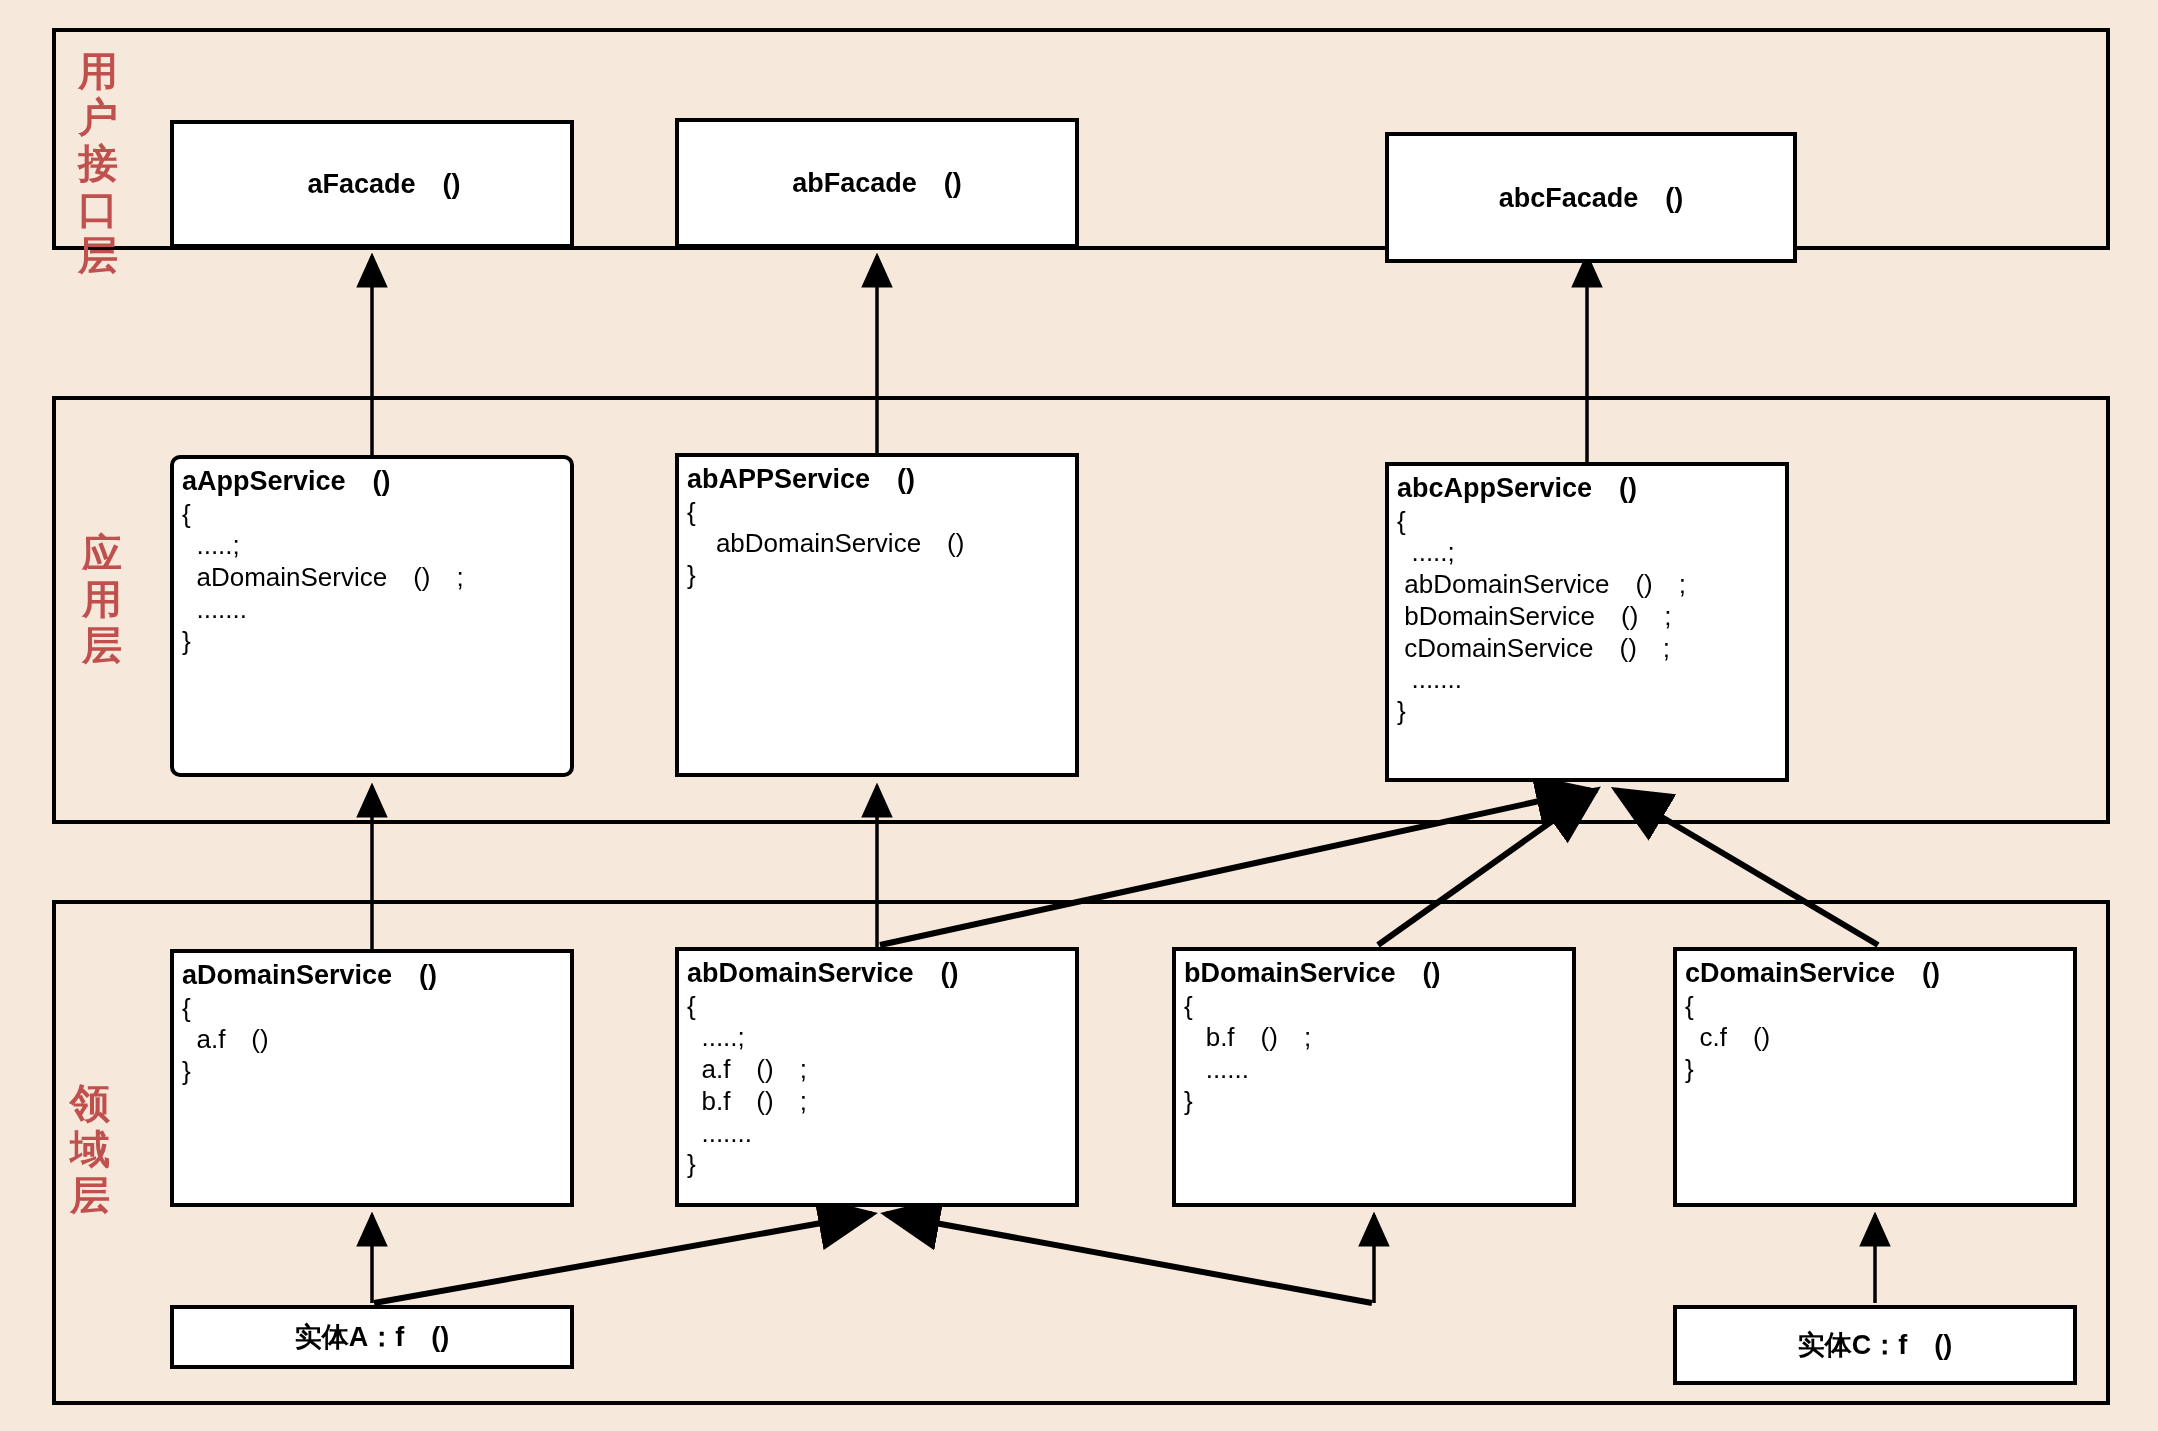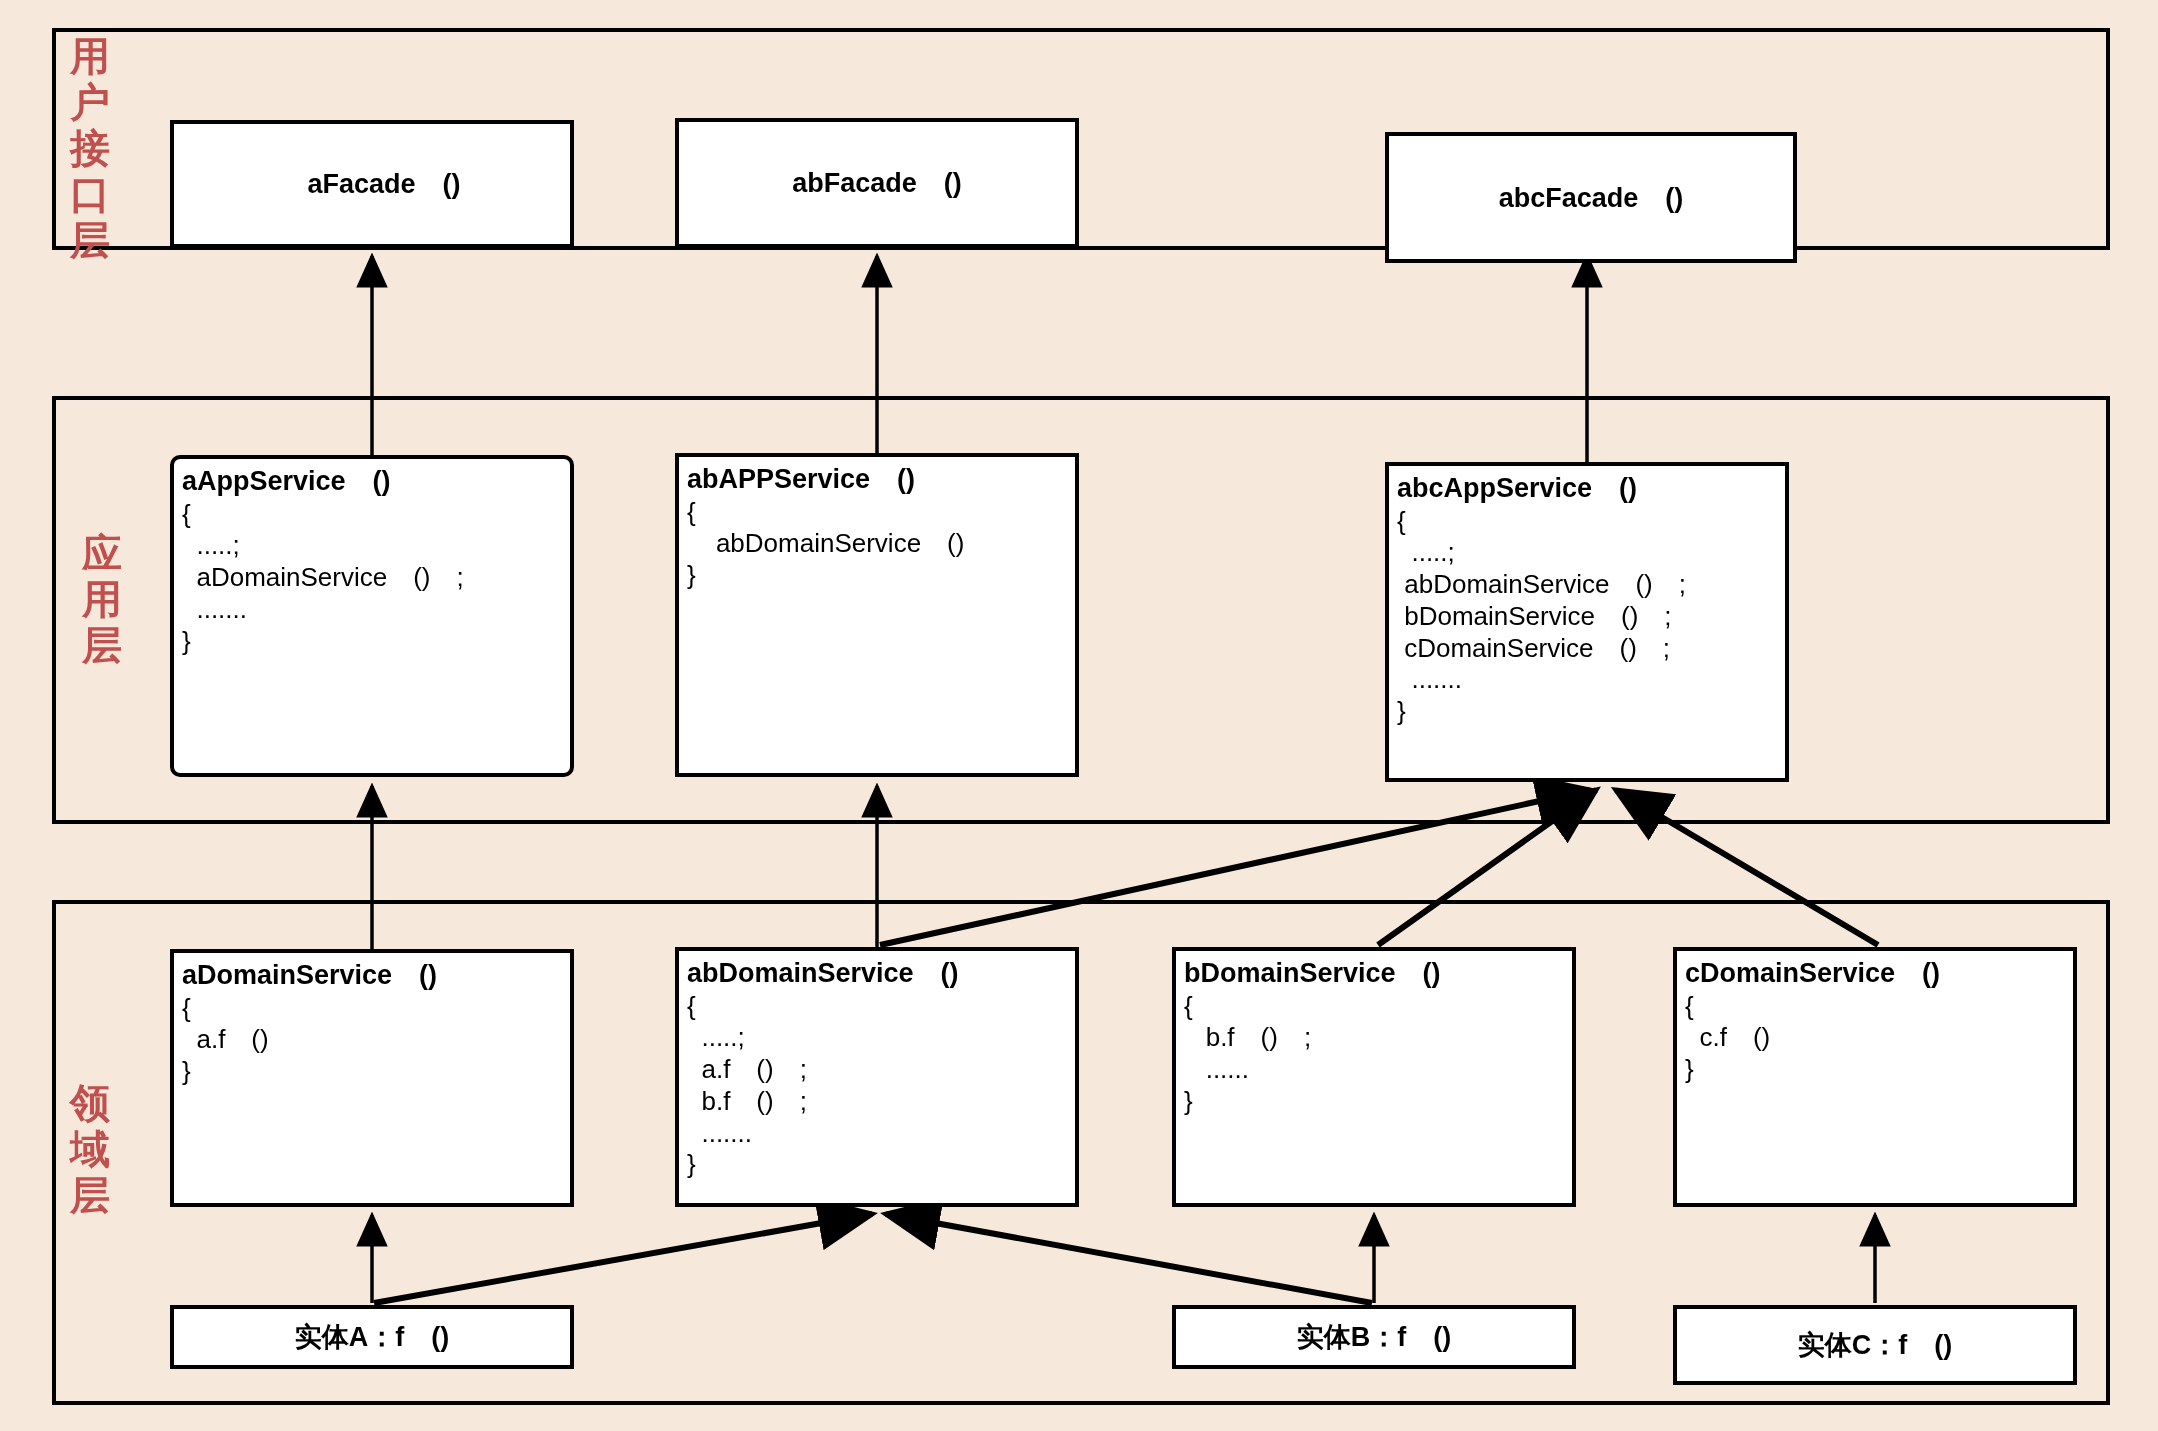--- a/index.html
+++ b/index.html
@@ -31,21 +31,21 @@
     color: #c0504d;
     font-weight: 700;
     font-size: 40px;
     line-height: 46px;
     width: 56px;
     text-align: center;
     letter-spacing: 0px;
     white-space: normal;
     word-break: break-all;
   }
-  #layer-label-ui     { left: 62px; top: 33px; }
+  #layer-label-ui     { left: 62px; top: 48px; text-align: right; }
   #layer-label-app    { left: 74px; top: 530px; }
   #layer-label-domain { left: 62px; top: 1080px; }
 
   
   .node {
     position: absolute;
     background: #ffffff;
     border: 4px solid #000;
     box-sizing: border-box;
   }
@@ -213,20 +213,17 @@
   <div class="node" id="node-cDomainService">
     <div class="node-title">cDomainService　()</div>
     <div class="node-body">{
   c.f　()
 }</div>
   </div>
 
   <div class="node" id="node-entityA">
     <div class="entity-label">实体A：f　()</div>
   </div>
-  <div class="node" id="node-entityB">
-    <div class="entity-label">实体B：f　()</div>
-  </div>
   <div class="node" id="node-entityC">
     <div class="entity-label">实体C：f　()</div>
   </div>
 
 </div>
 
 </body></html>

